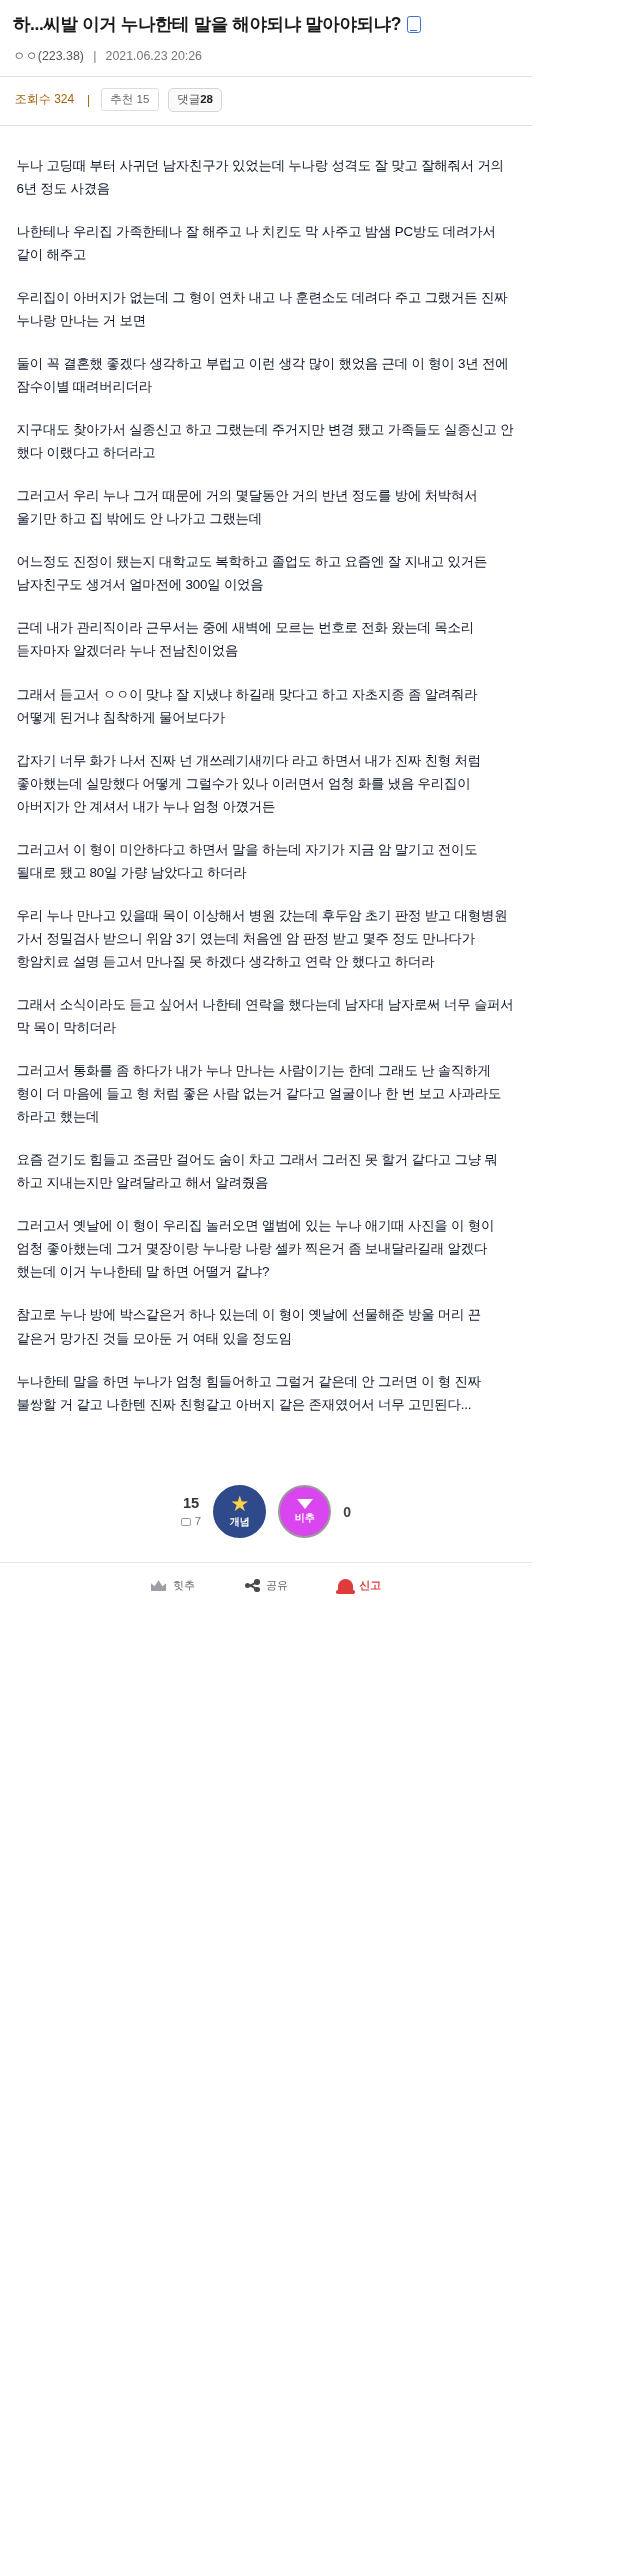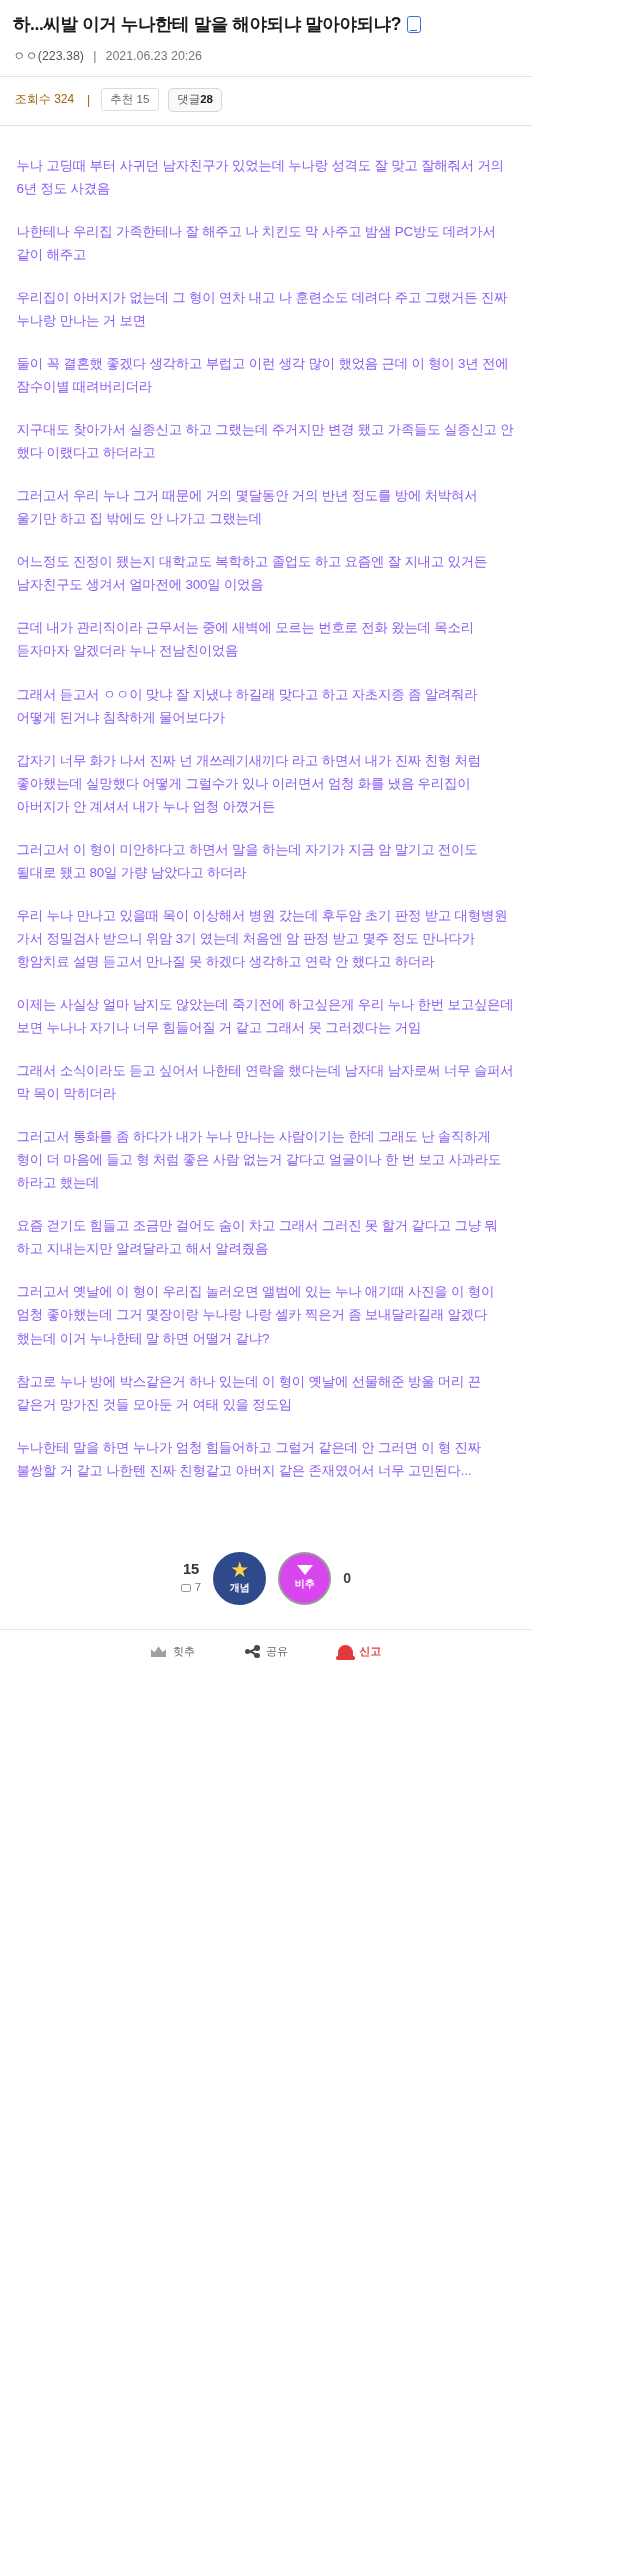--- a/index.html
+++ b/index.html
@@ -109,21 +109,21 @@
     background: #e0e0e0;
   }
 
   
   .body-wrap {
     padding: 28px 16.6px 9.2px 16.6px;
   }
   .para {
     font-size: 13.4px;
     line-height: 1.72;
-    color: #8b5cf6;
+    color: #0f172a;
     margin: 0 0 20px 0;
     letter-spacing: -0.2px;
     word-break: keep-all;
   }
 
   
   .vote-area {
     margin-top: 24px;
     padding: 16.6px 0 24px 0;
     display: flex;
@@ -291,21 +291,20 @@
     <p class="para">우리집이 아버지가 없는데 그 형이 연차 내고 나 훈련소도 데려다 주고 그랬거든 진짜 누나랑 만나는 거 보면</p>
     <p class="para">둘이 꼭 결혼했 좋겠다 생각하고 부럽고 이런 생각 많이 했었음 근데 이 형이 3년 전에 잠수이별 때려버리더라</p>
     <p class="para">지구대도 찾아가서 실종신고 하고 그랬는데 주거지만 변경 됐고 가족들도 실종신고 안 했다 이랬다고 하더라고</p>
     <p class="para">그러고서 우리 누나 그거 때문에 거의 몇달동안 거의 반년 정도를 방에 처박혀서 울기만 하고 집 밖에도 안 나가고 그랬는데</p>
     <p class="para">어느정도 진정이 됐는지 대학교도 복학하고 졸업도 하고 요즘엔 잘 지내고 있거든 남자친구도 생겨서 얼마전에 300일 이었음</p>
     <p class="para">근데 내가 관리직이라 근무서는 중에 새벽에 모르는 번호로 전화 왔는데 목소리 듣자마자 알겠더라 누나 전남친이었음</p>
     <p class="para">그래서 듣고서 ㅇㅇ이 맞냐 잘 지냈냐 하길래 맞다고 하고 자초지종 좀 알려줘라 어떻게 된거냐 침착하게 물어보다가</p>
     <p class="para">갑자기 너무 화가 나서 진짜 넌 개쓰레기새끼다 라고 하면서 내가 진짜 친형 처럼 좋아했는데 실망했다 어떻게 그럴수가 있나 이러면서 엄청 화를 냈음 우리집이 아버지가 안 계셔서 내가 누나 엄청 아꼈거든</p>
     <p class="para">그러고서 이 형이 미안하다고 하면서 말을 하는데 자기가 지금 암 말기고 전이도 될대로 됐고 80일 가량 남았다고 하더라</p>
     <p class="para">우리 누나 만나고 있을때 목이 이상해서 병원 갔는데 후두암 초기 판정 받고 대형병원 가서 정밀검사 받으니 위암 3기 였는데 처음엔 암 판정 받고 몇주 정도 만나다가 항암치료 설명 듣고서 만나질 못 하겠다 생각하고 연락 안 했다고 하더라</p>
-    <p class="para">이제는 사실상 얼마 남지도 않았는데 죽기전에 하고싶은게 우리 누나 한번 보고싶은데 보면 누나나 자기나 너무 힘들어질 거 같고 그래서 못 그러겠다는 거임</p>
     <p class="para">그래서 소식이라도 듣고 싶어서 나한테 연락을 했다는데 남자대 남자로써 너무 슬퍼서 막 목이 막히더라</p>
     <p class="para">그러고서 통화를 좀 하다가 내가 누나 만나는 사람이기는 한데 그래도 난 솔직하게 형이 더 마음에 들고 형 처럼 좋은 사람 없는거 같다고 얼굴이나 한 번 보고 사과라도 하라고 했는데</p>
     <p class="para">요즘 걷기도 힘들고 조금만 걸어도 숨이 차고 그래서 그러진 못 할거 같다고 그냥 뭐 하고 지내는지만 알려달라고 해서 알려줬음</p>
     <p class="para">그러고서 옛날에 이 형이 우리집 놀러오면 앨범에 있는 누나 애기때 사진을 이 형이 엄청 좋아했는데 그거 몇장이랑 누나랑 나랑 셀카 찍은거 좀 보내달라길래 알겠다 했는데 이거 누나한테 말 하면 어떨거 같냐?</p>
     <p class="para">참고로 누나 방에 박스같은거 하나 있는데 이 형이 옛날에 선물해준 방울 머리 끈 같은거 망가진 것들 모아둔 거 여태 있을 정도임</p>
     <p class="para">누나한테 말을 하면 누나가 엄청 힘들어하고 그럴거 같은데 안 그러면 이 형 진짜 불쌍할 거 같고 나한텐 진짜 친형같고 아버지 같은 존재였어서 너무 고민된다...</p>
   </div>
 
   <div class="vote-area">
     <div class="vote-up-count">

